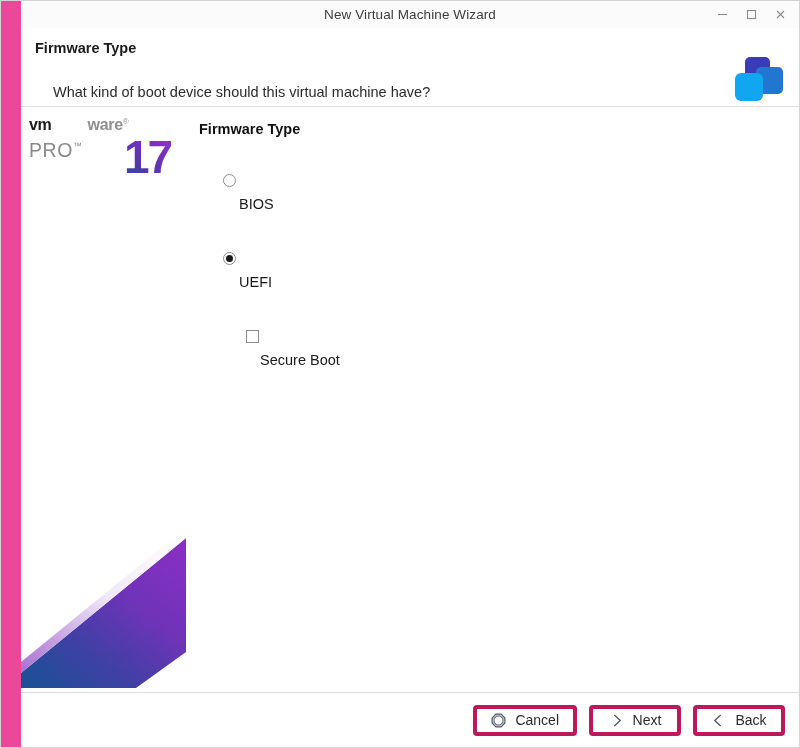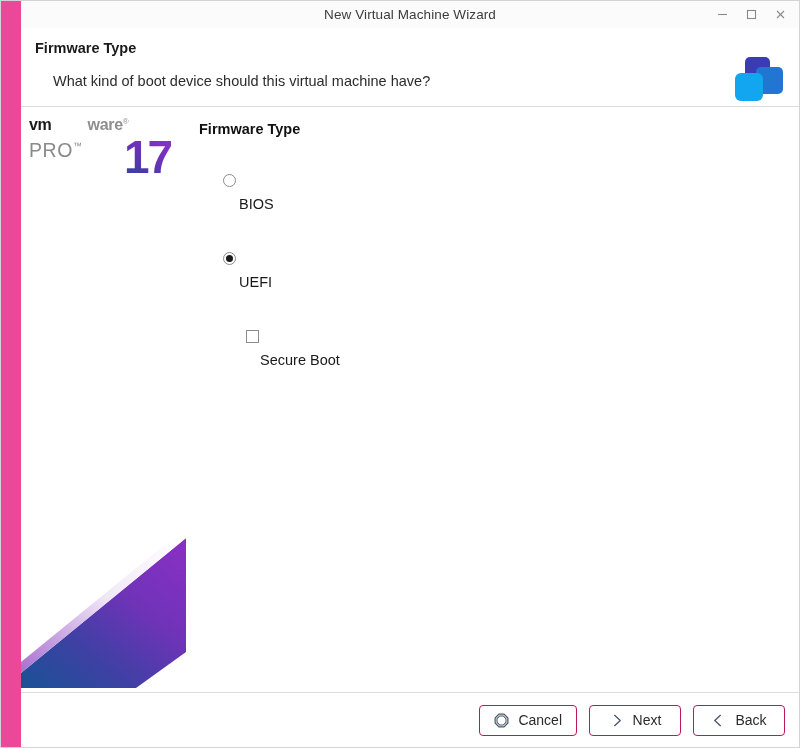--- a/index.html
+++ b/index.html
@@ -72,21 +72,21 @@
     position: absolute;
     left: 14px;
     top: 12px;
     font-size: 14.5px;
     font-weight: bold;
     color: #1a1a1a;
   }
   .header-subtitle {
     position: absolute;
     left: 32px;
-    top: 45px;
+    top: 56px;
     font-size: 14.5px;
     color: #2b2b2b;
   }
   .header-logo {
     position: absolute;
     right: 12px;
     top: 27px;
     width: 56px;
     height: 52px;
   }
@@ -247,21 +247,21 @@
     align-items: center;
     justify-content: flex-end;
     padding-right: 14px;
     box-sizing: border-box;
     gap: 12px;
   }
   .btn {
     height: 31px;
     min-width: 92px;
     padding: 0 14px;
-    border: 1px solid #be185d;
+    border: 4px solid #be185d;
     border-radius: 4px;
     background: #ffffff;
     display: flex;
     align-items: center;
     justify-content: center;
     gap: 9px;
     box-sizing: border-box;
   }
   .btn-label {
     font-size: 14px;

